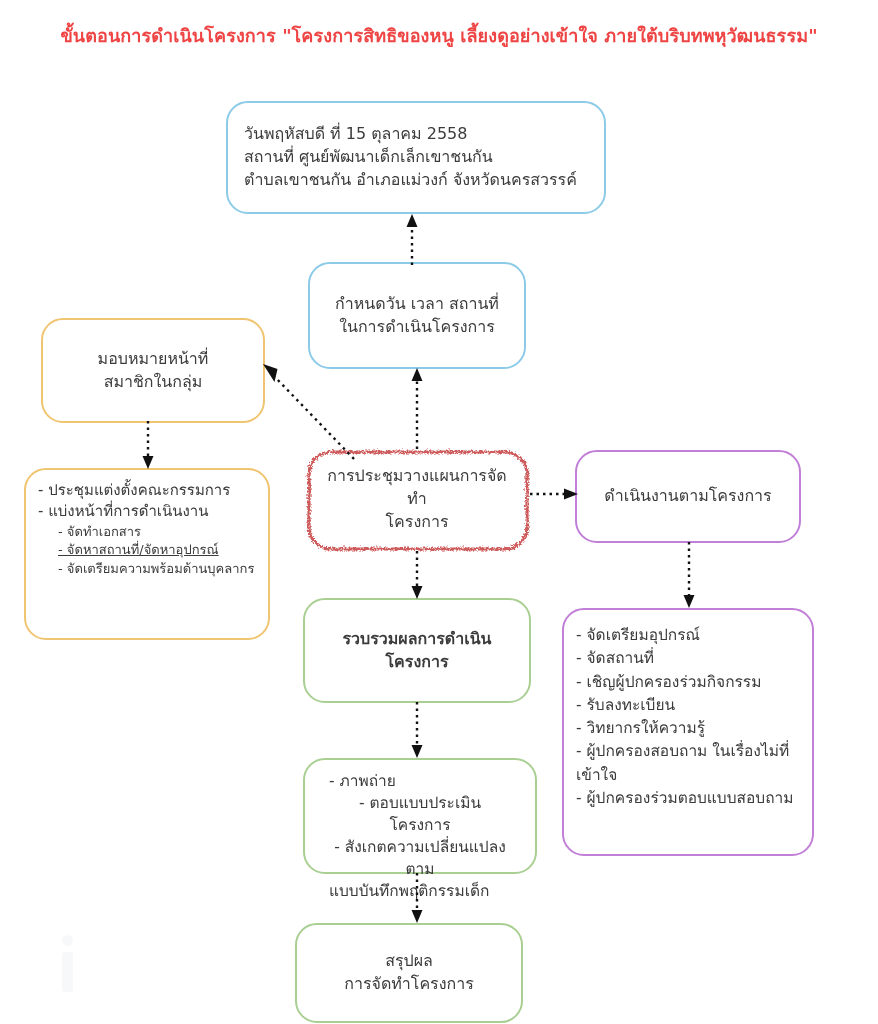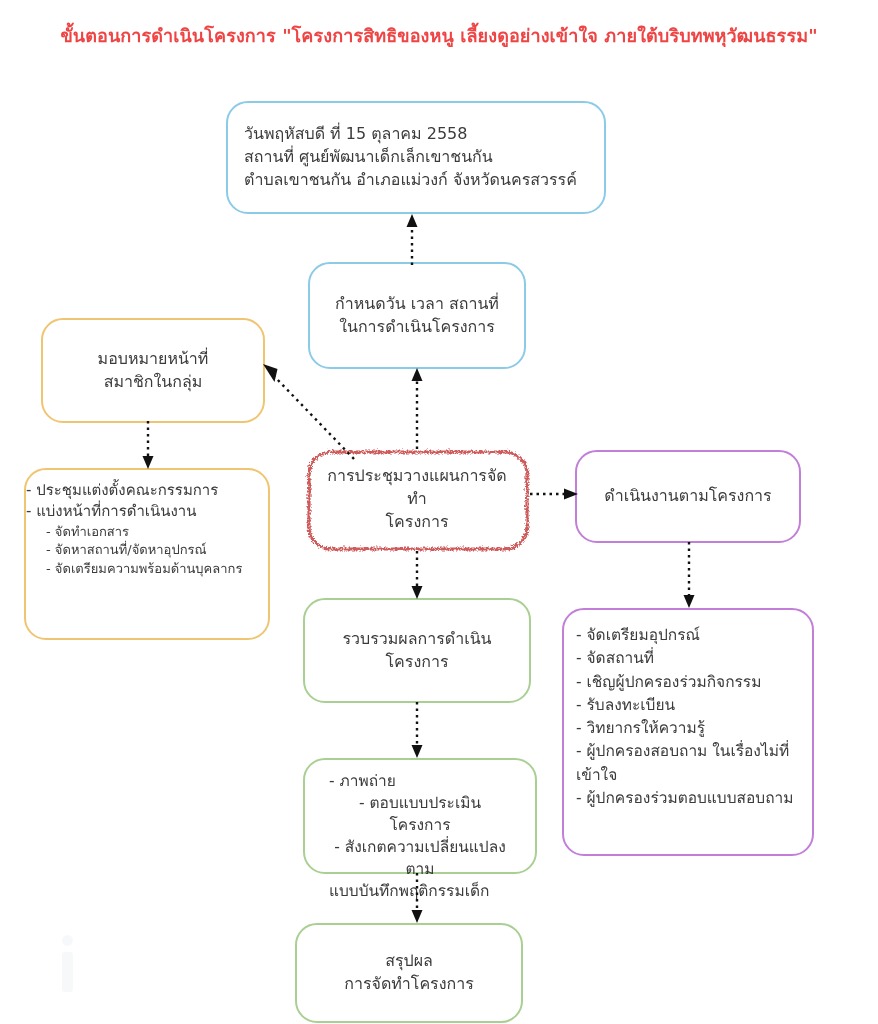--- a/index.html
+++ b/index.html
@@ -97,25 +97,25 @@
 <div class="node blue center-text" style="left:308px; top:262px; width:218px; height:107px; padding:0 12px; font-size:16px;">
   <span class="line">กำหนดวัน เวลา สถานที่</span>
   <span class="line">ในการดำเนินโครงการ</span>
 </div>
 
 <div class="node orange center-text" style="left:41px; top:318px; width:224px; height:105px; padding:0 12px; font-size:16px;">
   <span class="line">มอบหมายหน้าที่</span>
   <span class="line">สมาชิกในกลุ่ม</span>
 </div>
 
-<div class="node orange left-text" style="left:24px; top:468px; width:246px; height:172px; padding:10px 0 0; font-size:15px; justify-content:flex-start;">
+<div class="node orange left-text" style="left:24px; top:468px; width:246px; height:172px; padding:10px 12px 0; font-size:15px; justify-content:flex-start;">
   <span class="line">- ประชุมแต่งตั้งคณะกรรมการ</span>
   <span class="line">- แบ่งหน้าที่การดำเนินงาน</span>
   <span class="line" style="padding-left:20px; font-size:13px;">- จัดทำเอกสาร</span>
-  <span class="line" style="padding-left:20px; font-size:13px;">- จัดหาสถานที่/จัดหาอุปกรณ์</span>
+  <span class="line" style="padding-left:20px; font-size:13px;text-decoration:underline;">- จัดหาสถานที่/จัดหาอุปกรณ์</span>
   <span class="line" style="padding-left:20px; font-size:13px;text-align:center;">- จัดเตรียมความพร้อมด้านบุคลากร</span>
 </div>
 
 <div class="node red-wavy center-text" style="left:304px; top:447px; width:226px; height:105px; padding:0 14px; font-size:16px;">
   <svg class="wavy-frame" width="226" height="105" viewBox="0 0 226 105">
     <defs>
       <filter id="wiggle">
         <feTurbulence type="turbulence" baseFrequency="0.36" numOctaves="3" seed="7" result="t"></feTurbulence>
         <feDisplacementMap in="SourceGraphic" in2="t" scale="5" xChannelSelector="R" yChannelSelector="G"></feDisplacementMap>
       </filter>
@@ -134,21 +134,21 @@
   <span class="line">- จัดเตรียมอุปกรณ์</span>
   <span class="line">- จัดสถานที่</span>
   <span class="line">- เชิญผู้ปกครองร่วมกิจกรรม</span>
   <span class="line">- รับลงทะเบียน</span>
   <span class="line">- วิทยากรให้ความรู้</span>
   <span class="line">- ผู้ปกครองสอบถาม ในเรื่องไม่ที่</span>
   <span class="line">เข้าใจ</span>
   <span class="line">- ผู้ปกครองร่วมตอบแบบสอบถาม</span>
 </div>
 
-<div class="node green center-text" style="left:303px; top:598px; width:228px; height:105px; padding:0 12px; font-size:16px;">
+<div class="node green center-text" style="left:303px; top:598px; width:228px; height:105px; padding:0 12px; font-size:16px;font-weight:bold;">
   <span class="line">รวบรวมผลการดำเนิน</span>
   <span class="line">โครงการ</span>
 </div>
 
 <div class="node green left-text" style="left:303px; top:758px; width:234px; height:116px; padding:10px 24px 0; font-size:15.5px; justify-content:flex-start;text-align:center;">
   <span class="line">- ภาพถ่าย</span>
   <span class="line">- ตอบแบบประเมินโครงการ</span>
   <span class="line">- สังเกตความเปลี่ยนแปลงตาม</span>
   <span class="line">แบบบันทึกพฤติกรรมเด็ก</span>
 </div>

